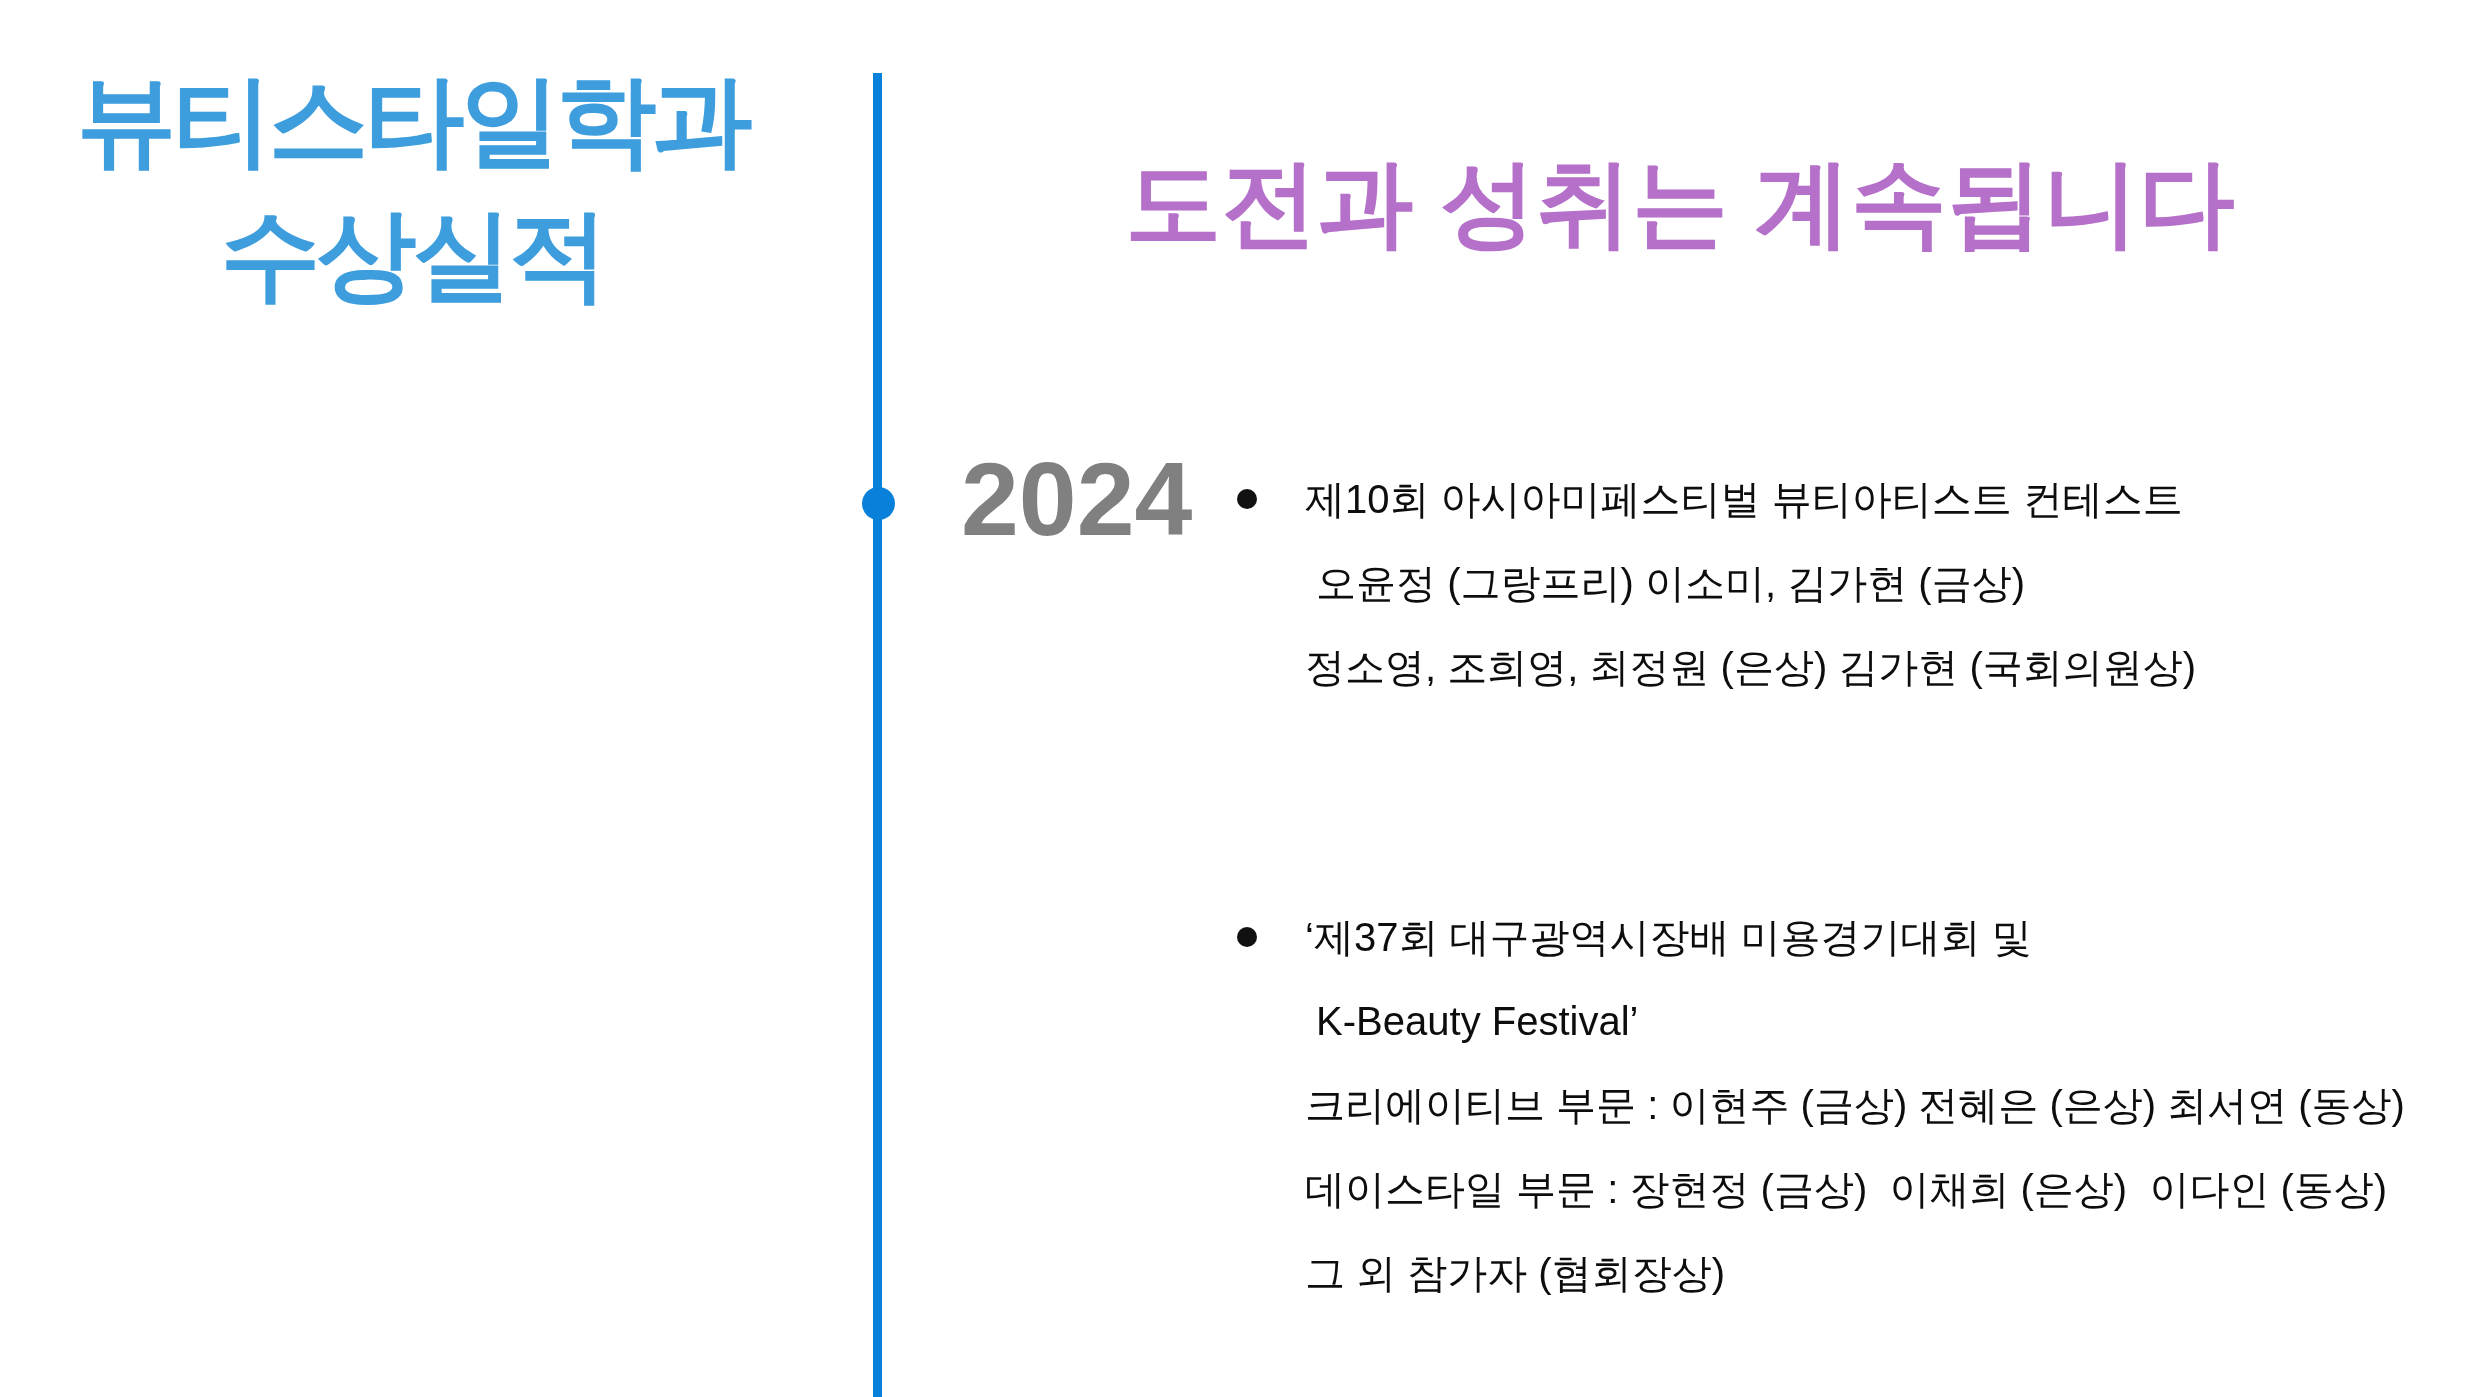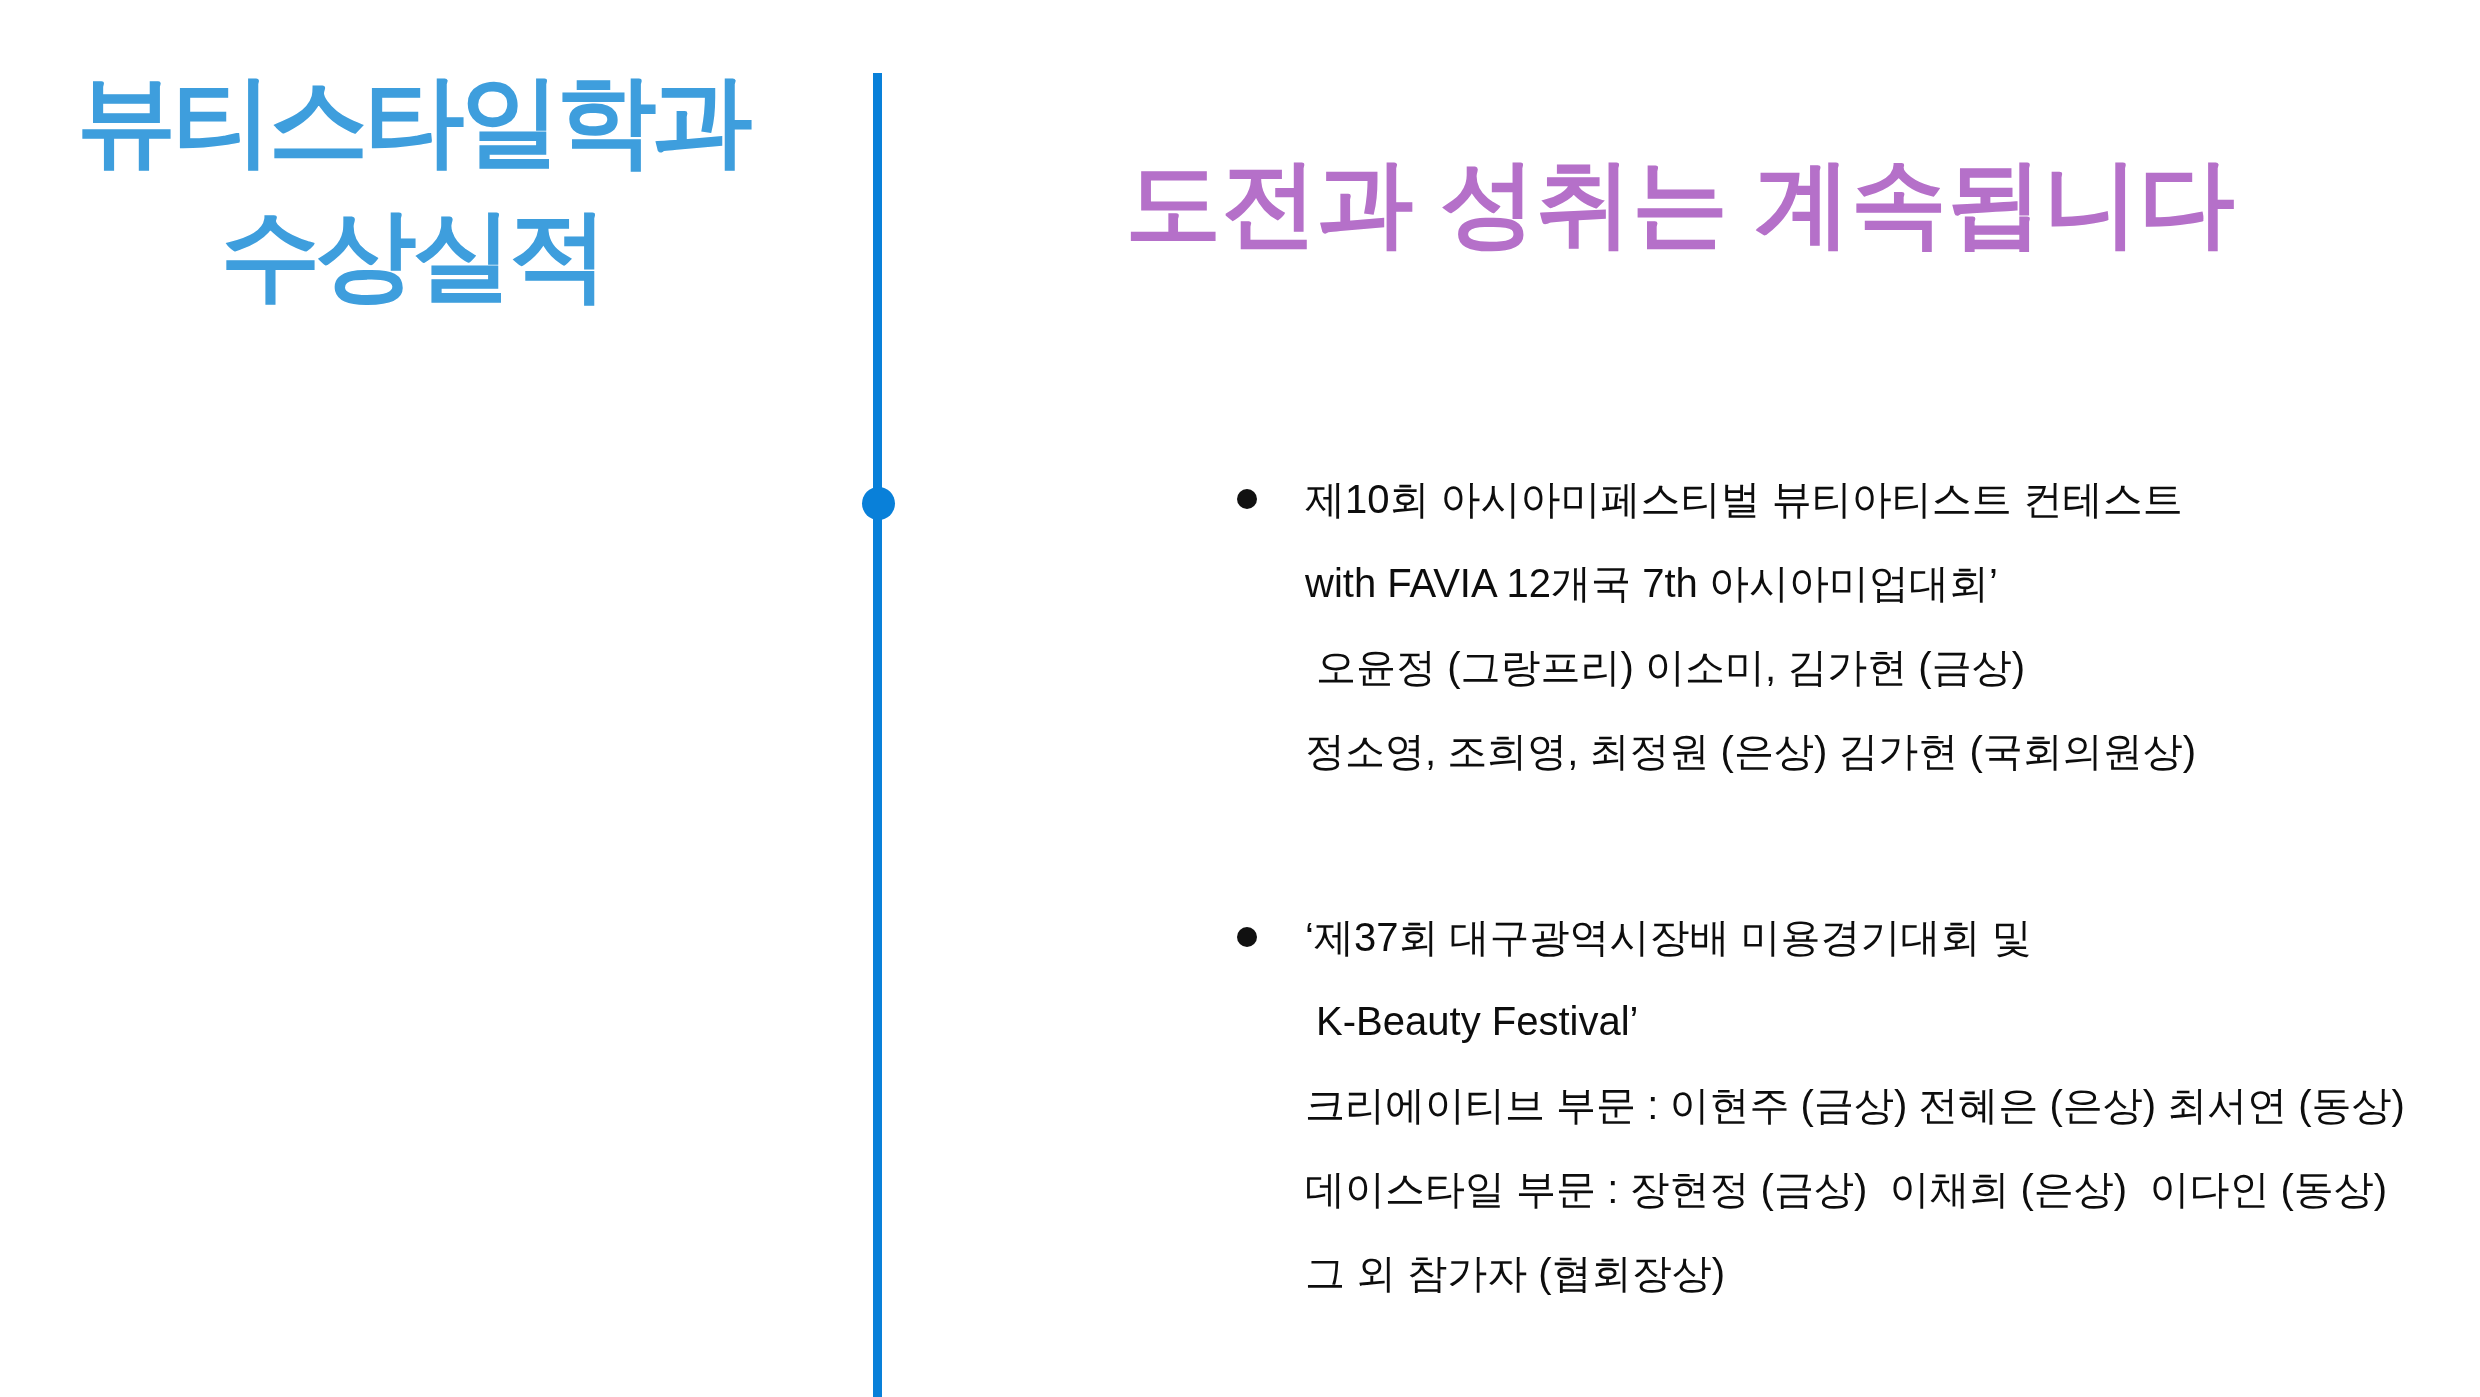--- a/index.html
+++ b/index.html
@@ -114,26 +114,26 @@
   <div class="dept-title">
     <div>뷰티스타일학과</div>
     <div>수상실적</div>
   </div>
 
   <div class="timeline-line"></div>
   <div class="timeline-dot"></div>
 
   <div class="headline">도전과 성취는 계속됩니다</div>
 
+  <div class="year">2024</div>
 
   <div class="award-group g1">
     <span class="bullet"></span>
     <div class="award-lines">
       <div class="award-line">제10회 아시아미페스티벌 뷰티아티스트 컨테스트</div>
-      <div class="award-line">with FAVIA 12개국 7th 아시아미업대회’</div>
       <div class="award-line"> 오윤정 (그랑프리) 이소미, 김가현 (금상)</div>
       <div class="award-line">정소영, 조희영, 최정원 (은상) 김가현 (국회의원상)</div>
     </div>
   </div>
 
   <div class="award-group g2">
     <span class="bullet"></span>
     <div class="award-lines">
       <div class="award-line">‘제37회 대구광역시장배 미용경기대회 및</div>
       <div class="award-line"> K-Beauty Festival’</div>

